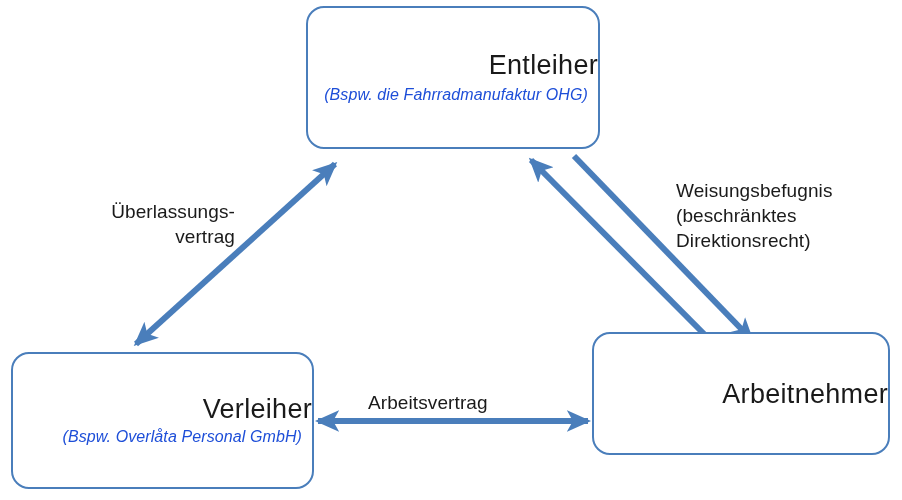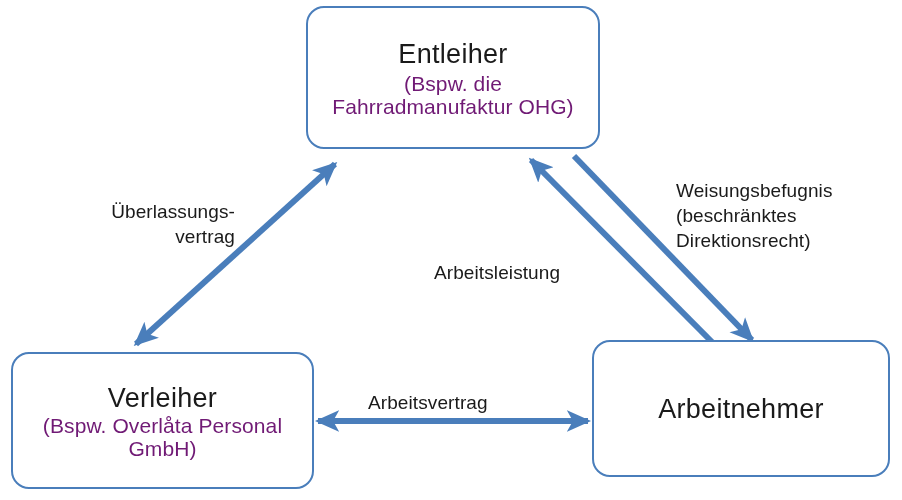--- a/index.html
+++ b/index.html
@@ -24,48 +24,49 @@
     overflow: visible;
   }
   .node {
     position: absolute;
     box-sizing: border-box;
     border: 2px solid #4a7ebb;
     border-radius: 18px;
     background: #ffffff;
     display: flex;
     flex-direction: column;
-    align-items: center;
+    align-items: flex-end;
     justify-content: center;
     text-align: center;
     color: #1a1a1a;
   }
   .node-title {
     font-size: 27px;
     line-height: 32px;
     letter-spacing: 0.3px;
     font-weight: 400;
     white-space: nowrap;
   }
   .node-sub {
-    font-size: 21px;
+    font-size: 16px;
     line-height: 23px;
     letter-spacing: 0.1px;
-    color: #701a75;
+    color: #1d4ed8;
     padding: 0 10px;
+    font-style: italic;
   }
   #node-entleiher {
     left: 306px; top: 6px; width: 294px; height: 143px;
   }
   #node-entleiher .node-title { margin-bottom: 2px; }
   #node-verleiher {
     left: 11px; top: 352px; width: 303px; height: 137px;
   }
   #node-arbeitnehmer {
-    left: 592px; top: 340px; width: 298px; height: 137px;
+    left: 592px; top: 332px; width: 298px; height: 123px;
   }
   .edge-label {
     position: absolute;
     color: #1a1a1a;
     font-size: 19px;
     line-height: 25px;
     letter-spacing: 0.1px;
     white-space: pre-line;
   }
   #label-ueberlassungsvertrag {
@@ -117,21 +118,20 @@
 GmbH)</div>
   </div>
 
   <div class="node" id="node-arbeitnehmer">
     <div class="node-title">Arbeitnehmer</div>
   </div>
 
   <div class="edge-label" id="label-ueberlassungsvertrag">Überlassungs-
 vertrag</div>
 
-  <div class="edge-label" id="label-arbeitsleistung">Arbeitsleistung</div>
 
   <div class="edge-label" id="label-weisungsbefugnis">Weisungsbefugnis
 (beschränktes
 Direktionsrecht)</div>
 
   <div class="edge-label" id="label-arbeitsvertrag">Arbeitsvertrag</div>
 
 </div>
 
 </body></html>

